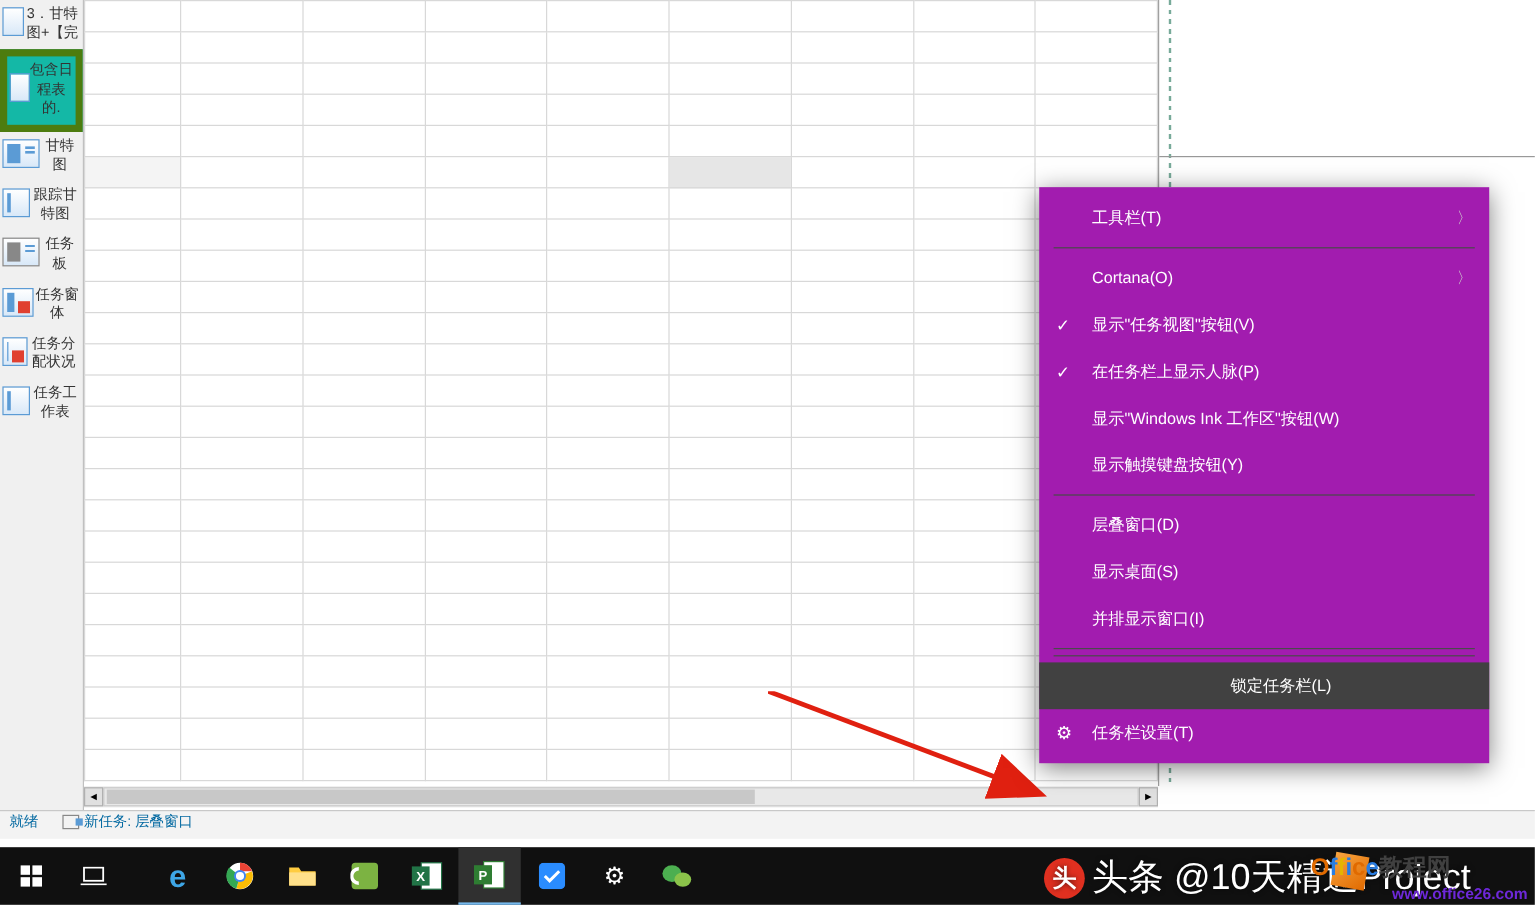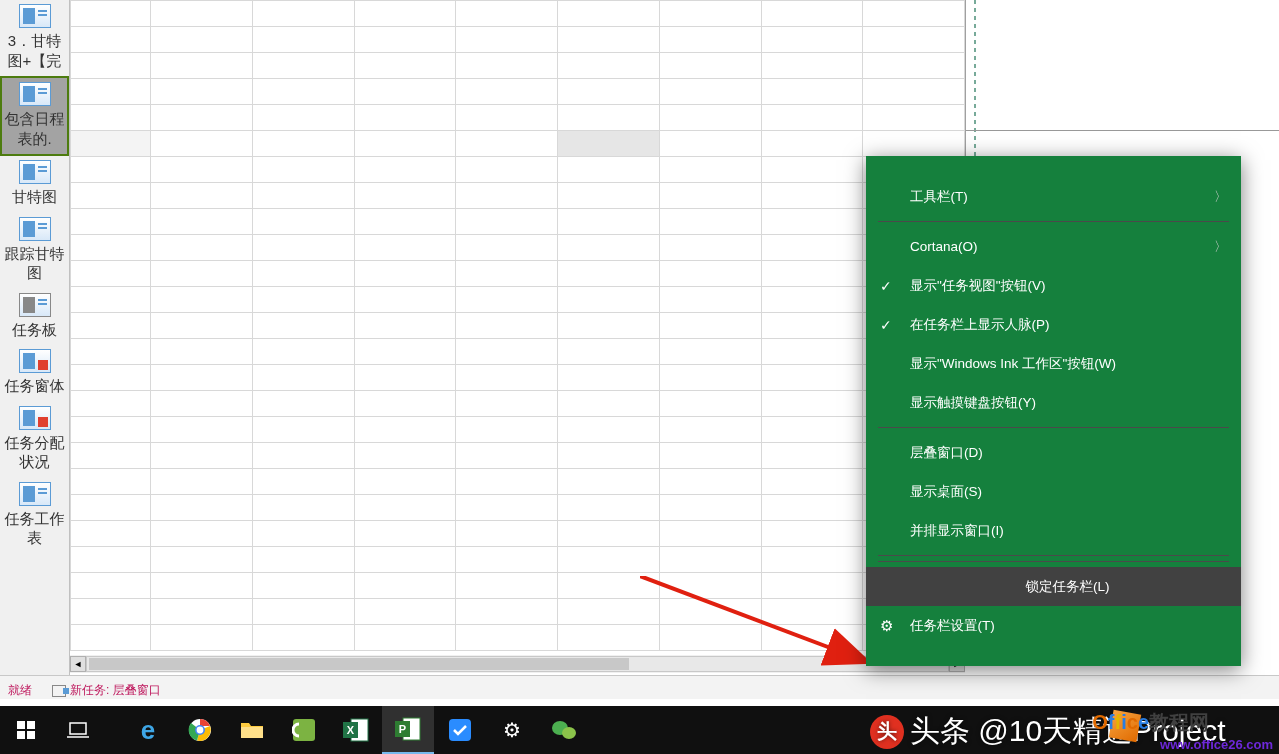--- a/index.html
+++ b/index.html
@@ -19,32 +19,31 @@
     left: 0;
     top: 0;
     width: 70px;
     height: 675px;
     background: #f0f0f0;
     border-right: 1px solid #c0c0c0;
     overflow: hidden;
   }
   .view-item {
     display: flex;
-    flex-direction: column;
     align-items: center;
     padding: 4px 2px 6px 2px;
     cursor: pointer;
     text-align: center;
     line-height: 1.3;
-    font-size: 15px;
+    font-size: 12px;
     color: #333;
   }
   .view-item.selected {
-    background: #a3a3a3;
-    border: 2px solid #4d7c0f;
+    background: #14b8a6;
+    border: 6px solid #4d7c0f;
   }
   .view-icon {
     width: 32px;
     height: 24px;
     background: linear-gradient(#fff, #d8e8f8);
     border: 1px solid #5b9bd5;
     position: relative;
     margin-bottom: 3px;
   }
   .view-icon::before {
@@ -120,24 +119,24 @@
   
   .status-bar {
     position: absolute;
     left: 0;
     top: 675px;
     width: 100%;
     height: 24px;
     background: #f3f3f3;
     border-top: 1px solid #c8c8c8;
     display: flex;
-    align-items: flex-end;
+    align-items: flex-start;
     padding: 0 8px;
     font-size: 12px;
-    color: #be185d;
+    color: #0369a1;
   }
   .status-bar .sb-item { margin-right: 20px; display:flex; align-items:center; gap:4px; }
   .newtask-icon{ width:14px; height:12px; border:1px solid #888; position:relative;}
   .newtask-icon::after{ content:''; position:absolute; right:-4px; top:2px; width:6px; height:6px; background:#5b9bd5;}
 
   
   .taskbar {
     position: absolute;
     left: 0;
     bottom: 0;
@@ -168,25 +167,25 @@
     height: 90px;
     pointer-events: none;
   }
 
   
   .ctx-menu {
     position: absolute;
     left: 866px;
     top: 156px;
     width: 375px;
-    background: #15803d;
+    background: #a21caf;
     color: #fff;
     font-size: 13.5px;
     box-shadow: 0 4px 20px rgba(0,0,0,0.5);
-    padding: 21px 0;
+    padding: 6px 0;
   }
   .ctx-item {
     height: 39px;
     display: flex;
     align-items: center;
     padding: 0 16px 0 44px;
     position: relative;
     cursor: default;
   }
   .ctx-item:hover, .ctx-item.hover { background: #414141; justify-content: center; }

